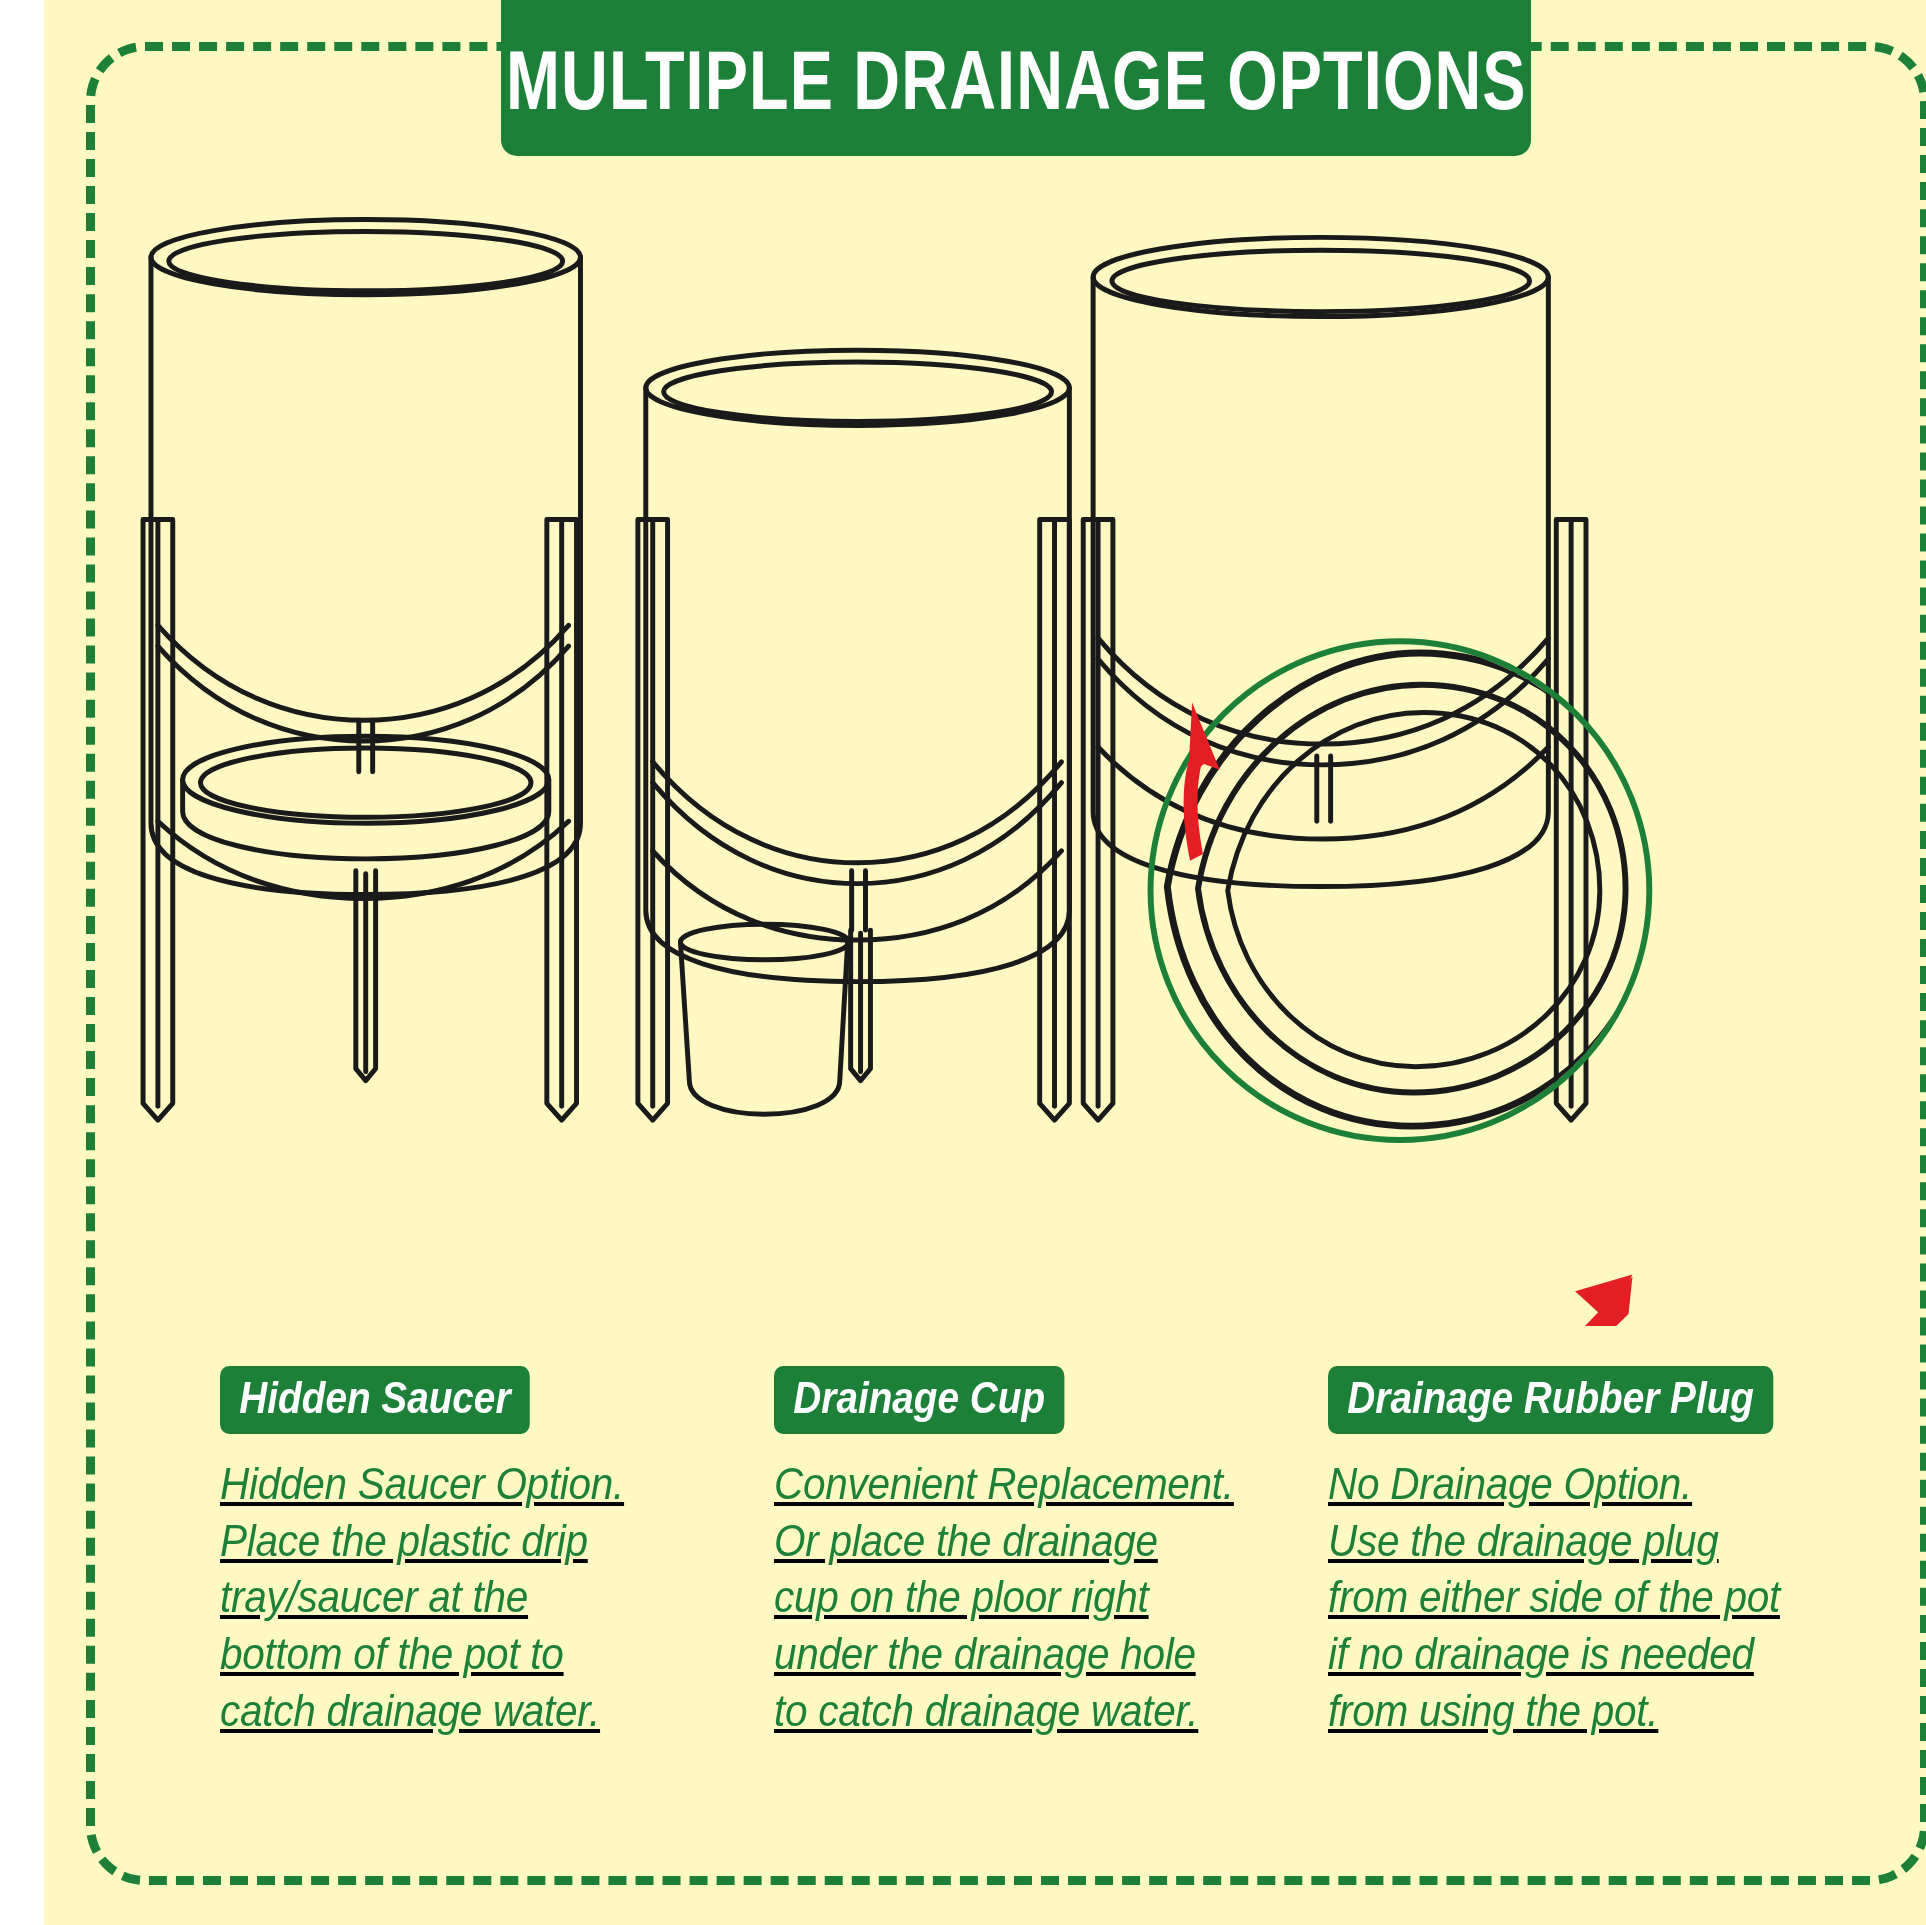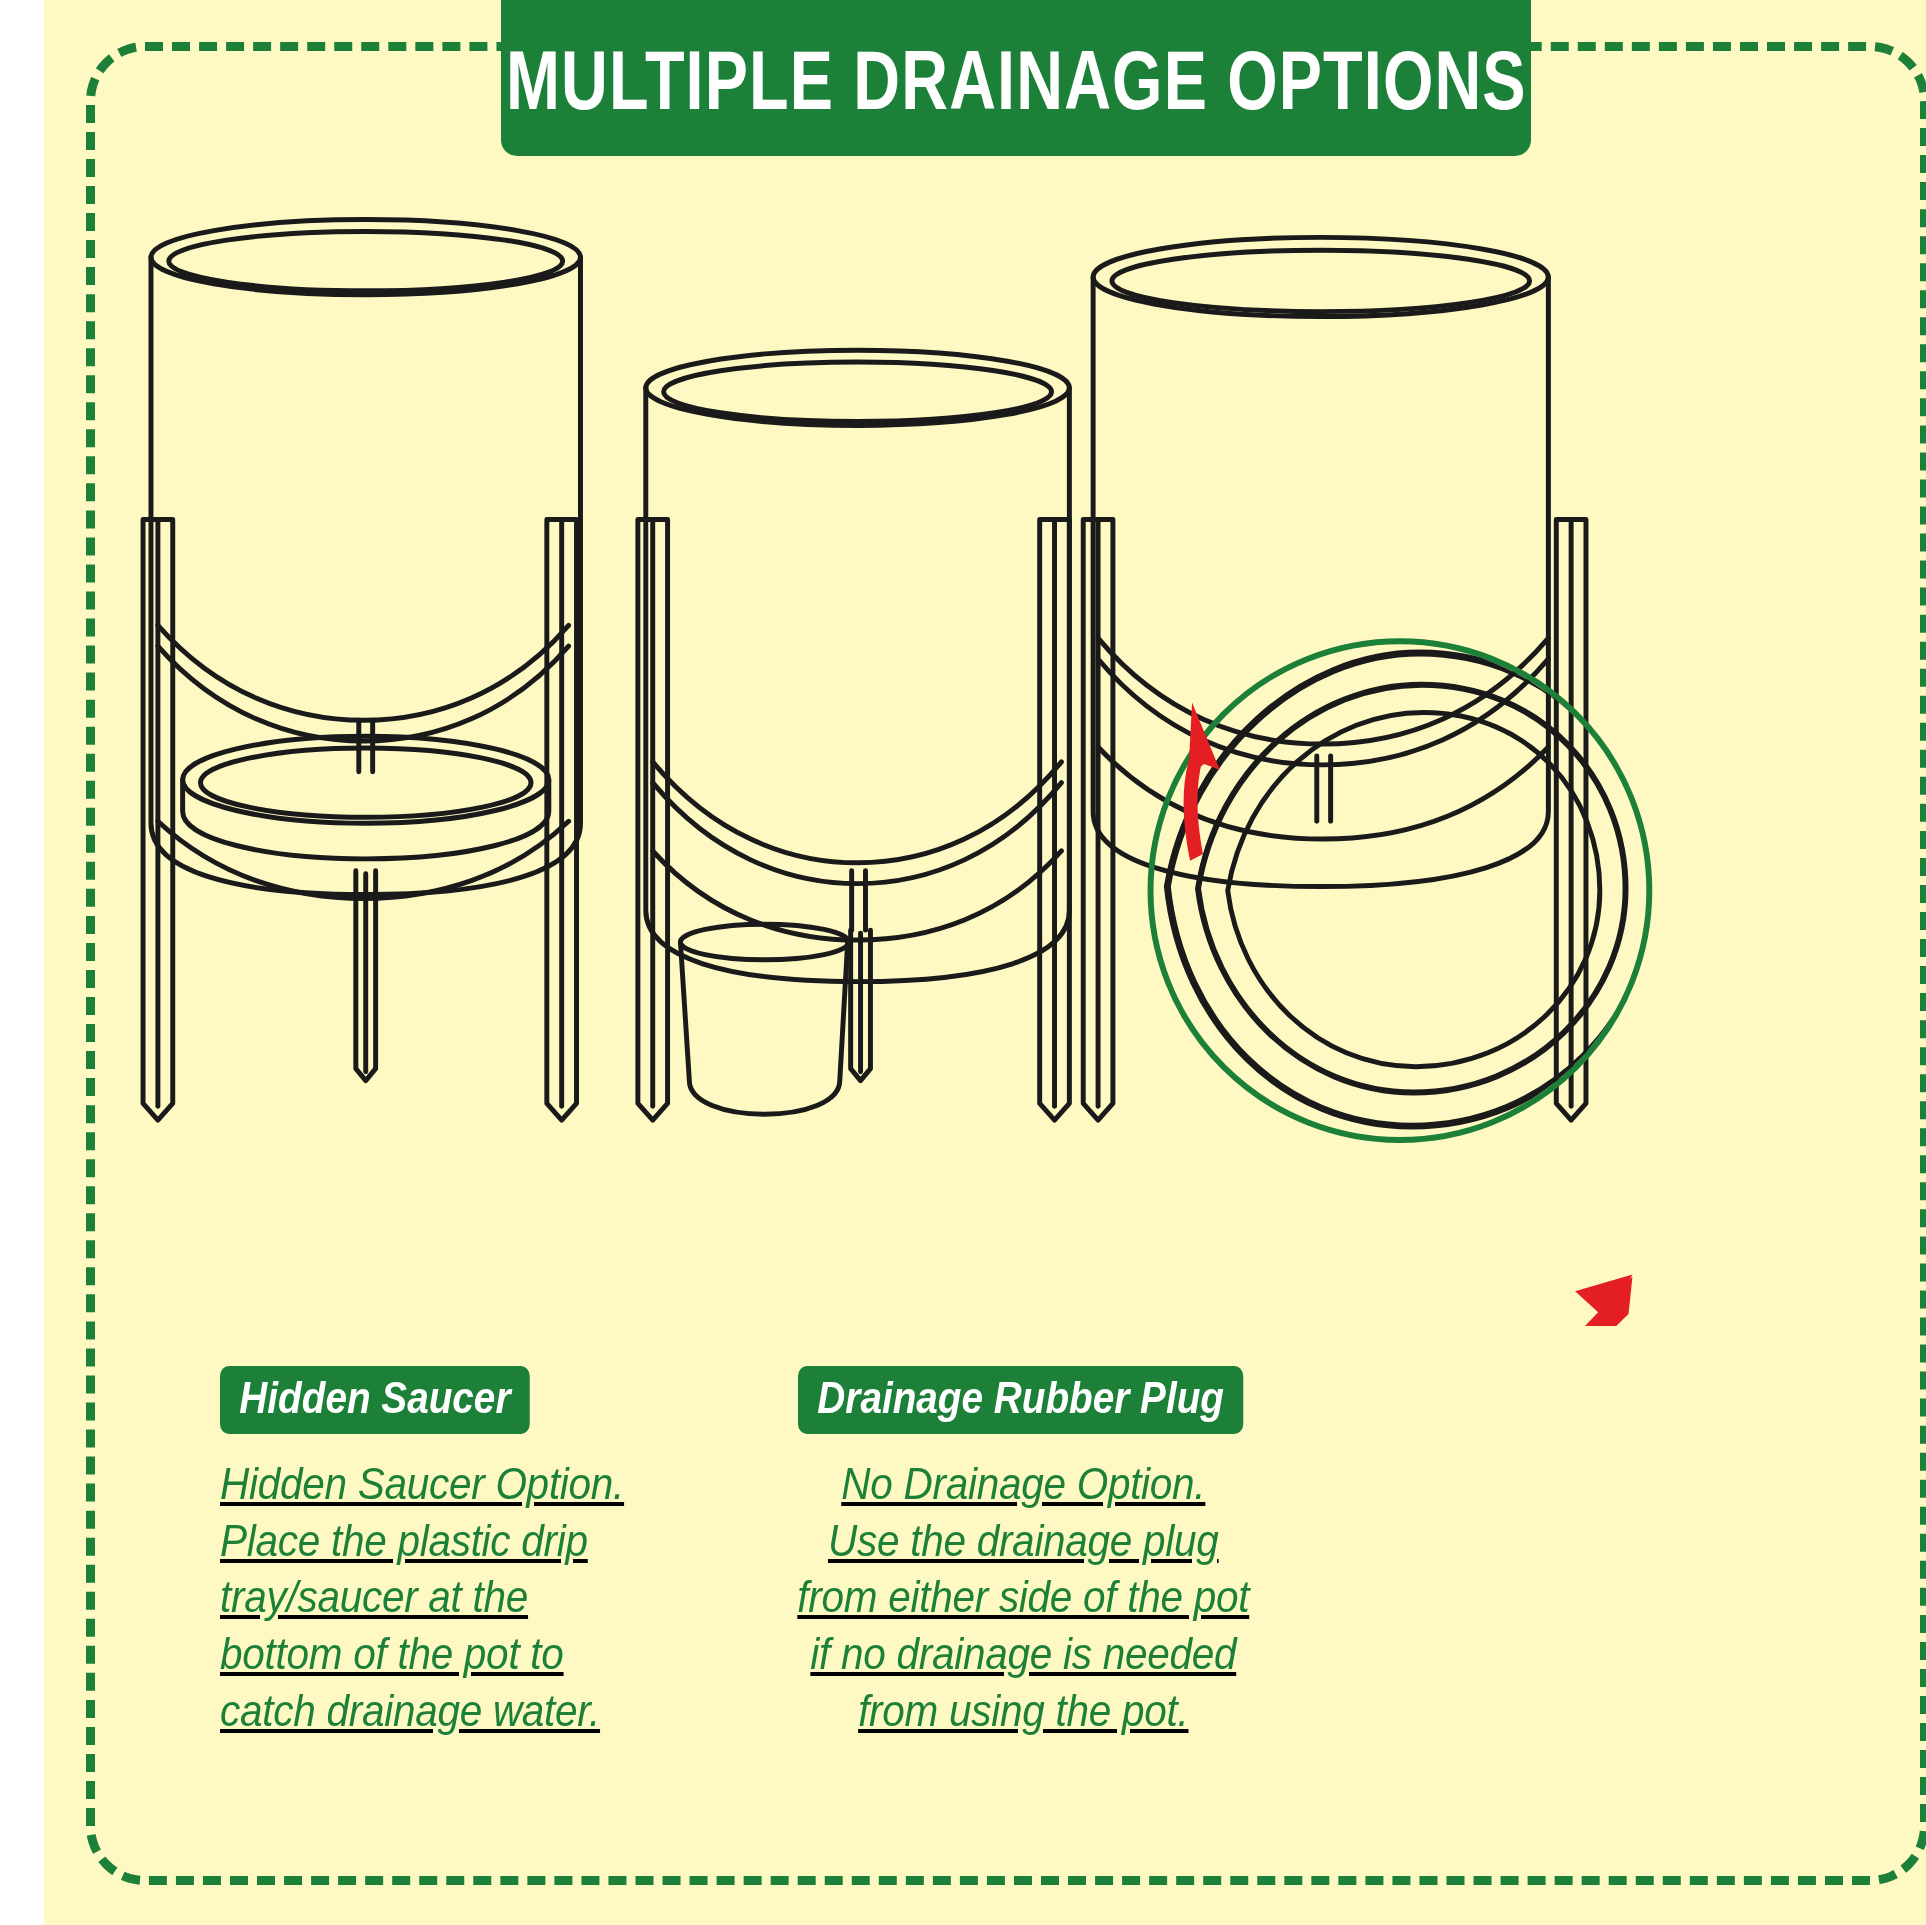--- a/index.html
+++ b/index.html
@@ -74,21 +74,21 @@
     height: 515px;
     display: flex;
     text-decoration: underline;
   }
   .column {
     position: relative;
     width: 554px;
   }
   .column.col-1 { margin-left: 176px; }
   .column.col-2 { margin-left: 0px; }
-  .column.col-3 { margin-left: 0px; text-align: center; }
+  .column.col-3 { margin-left: 0px; }
 
   .badge {
     display: inline-block;
     background: #1d8039;
     color: #ffffff;
     border-radius: 10px;
     padding: 10px 22px 14px 22px;
     font-size: 44px;
     font-weight: bold;
     font-style: italic;
@@ -238,20 +238,28 @@
 
     <div class="column col-1">
       <div class="badge">Hidden Saucer</div>
       <div class="body-text">Hidden Saucer Option.
 Place the plastic drip
 tray/saucer at the
 bottom of the pot to
 catch drainage water.</div>
     </div>
 
+    <div class="column col-2">
+      <div class="badge">Drainage Cup</div>
+      <div class="body-text">Convenient Replacement.
+Or place the drainage
+cup on the ploor right
+under the drainage hole
+to catch drainage water.</div>
+    </div>
 
     <div class="column col-3">
       <div class="badge">Drainage Rubber Plug</div>
       <div class="body-text">No Drainage Option.
 Use the drainage plug
 from either side of the pot
 if no drainage is needed
 from using the pot.</div>
     </div>
 

